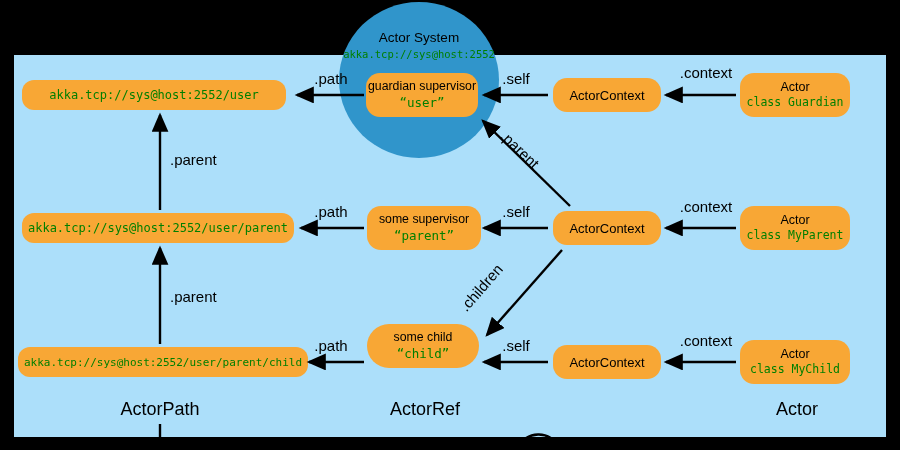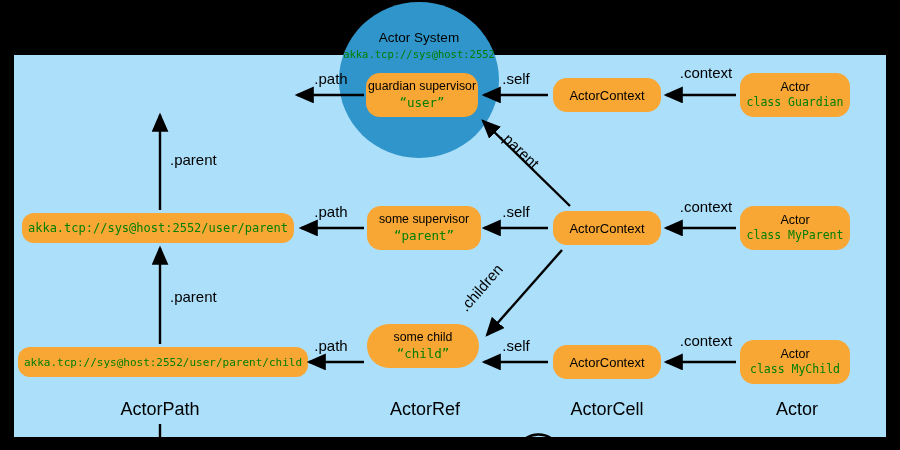--- a/index.html
+++ b/index.html
@@ -40,20 +40,21 @@
 
 <div id="stage">
 
   <div class="panel"></div>
 
   <div class="circle">
     <div class="title">Actor System</div>
     <div class="mono" style="font-size:10.5px;">akka.tcp://sys@host:2552</div>
   </div>
 
+  <div class="box path-box mono" style="left:22px;top:80px;width:264px;height:30px;">akka.tcp://sys@host:2552/user</div>
   <div class="box" style="left:366px;top:73px;width:112px;height:44px;">
     <div class="ref-title">guardian supervisor</div>
     <div class="ref-name mono">“user”</div>
   </div>
   <div class="box cell-box" style="left:553px;top:78px;width:108px;height:34px;">ActorContext</div>
   <div class="box" style="left:740px;top:73px;width:110px;height:44px;">
     <div class="actor-title">Actor</div>
     <div class="actor-class mono">class Guardian</div>
   </div>
 
@@ -125,17 +126,16 @@
   <div class="edge-label" style="left:674px;top:332px;width:64px;">.context</div>
 
   <div class="edge-label left" style="left:170px;top:151px;width:70px;">.parent</div>
   <div class="edge-label left" style="left:170px;top:288px;width:70px;">.parent</div>
 
   <div class="edge-label rot-parent" style="left:488px;top:141px;width:64px;">.parent</div>
   <div class="edge-label rot-children" style="left:443px;top:279px;width:76px;">.children</div>
 
   <div class="footer-label" style="left:95px;">ActorPath</div>
   <div class="footer-label" style="left:360px;">ActorRef</div>
-  <div class="footer-label" style="left:542px;">ActorCell</div>
   <div class="footer-label" style="left:732px;">Actor</div>
 
   <div class="bottom-band"></div>
 </div>
 
 </body></html>

